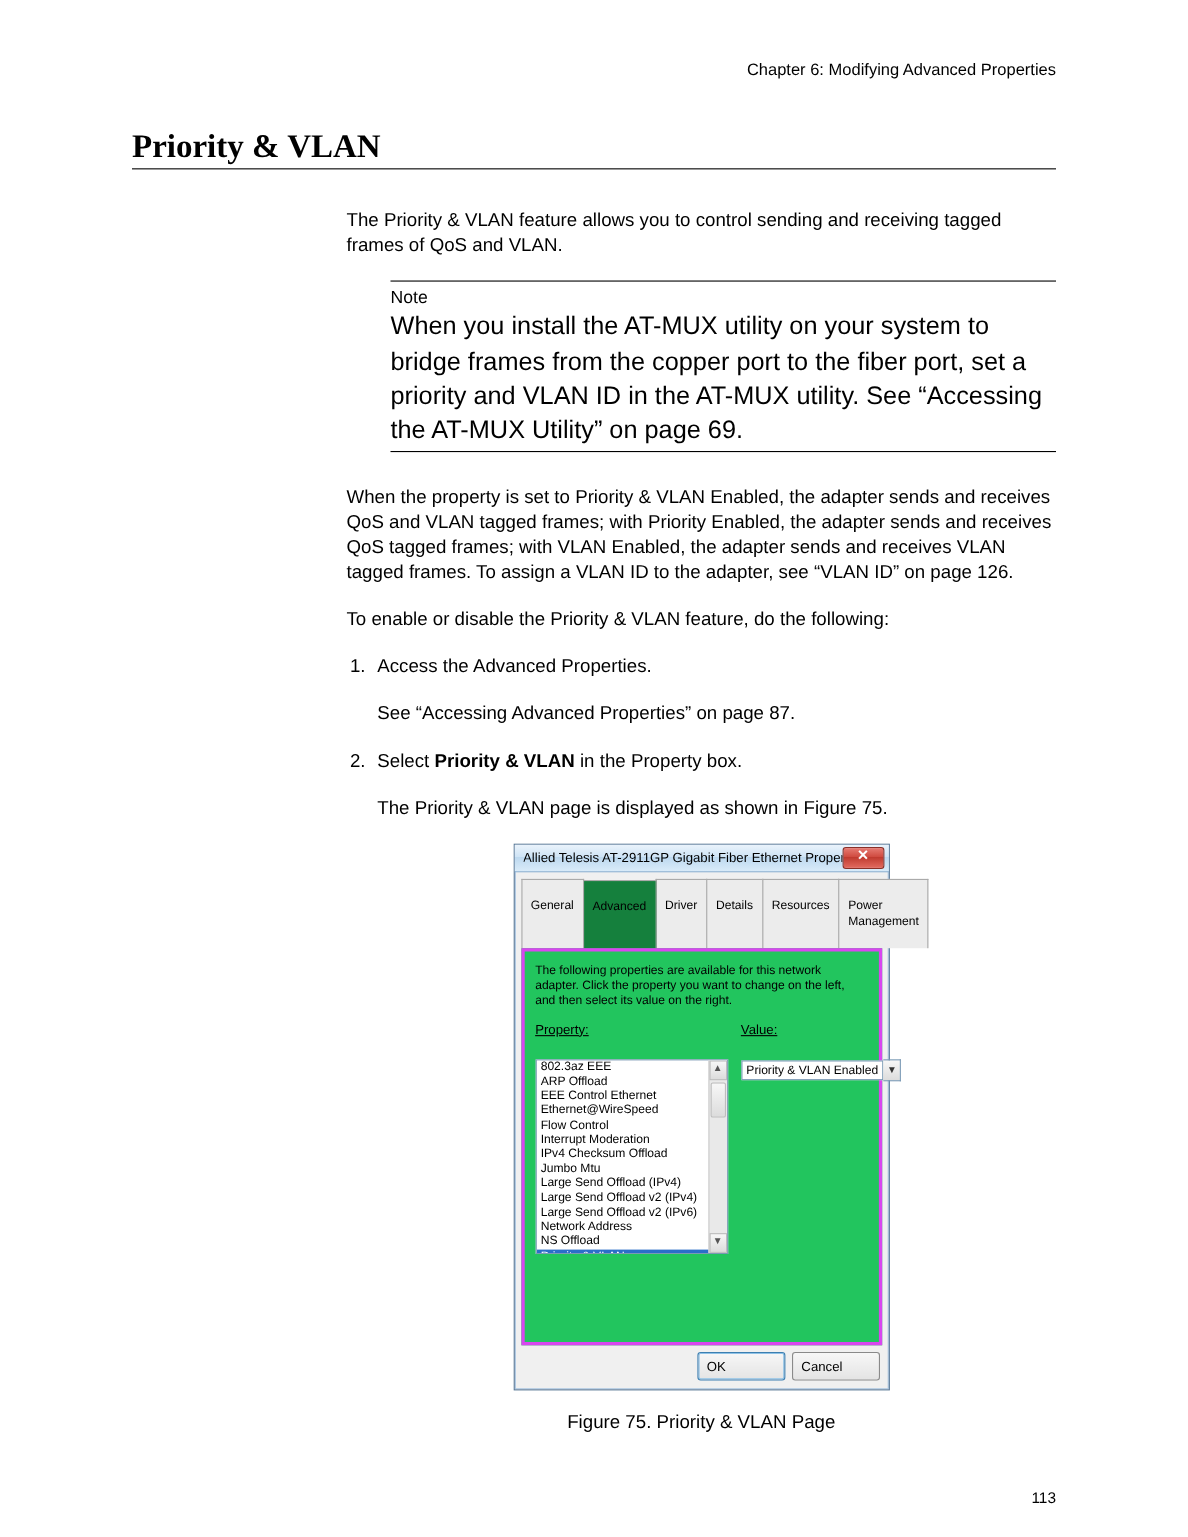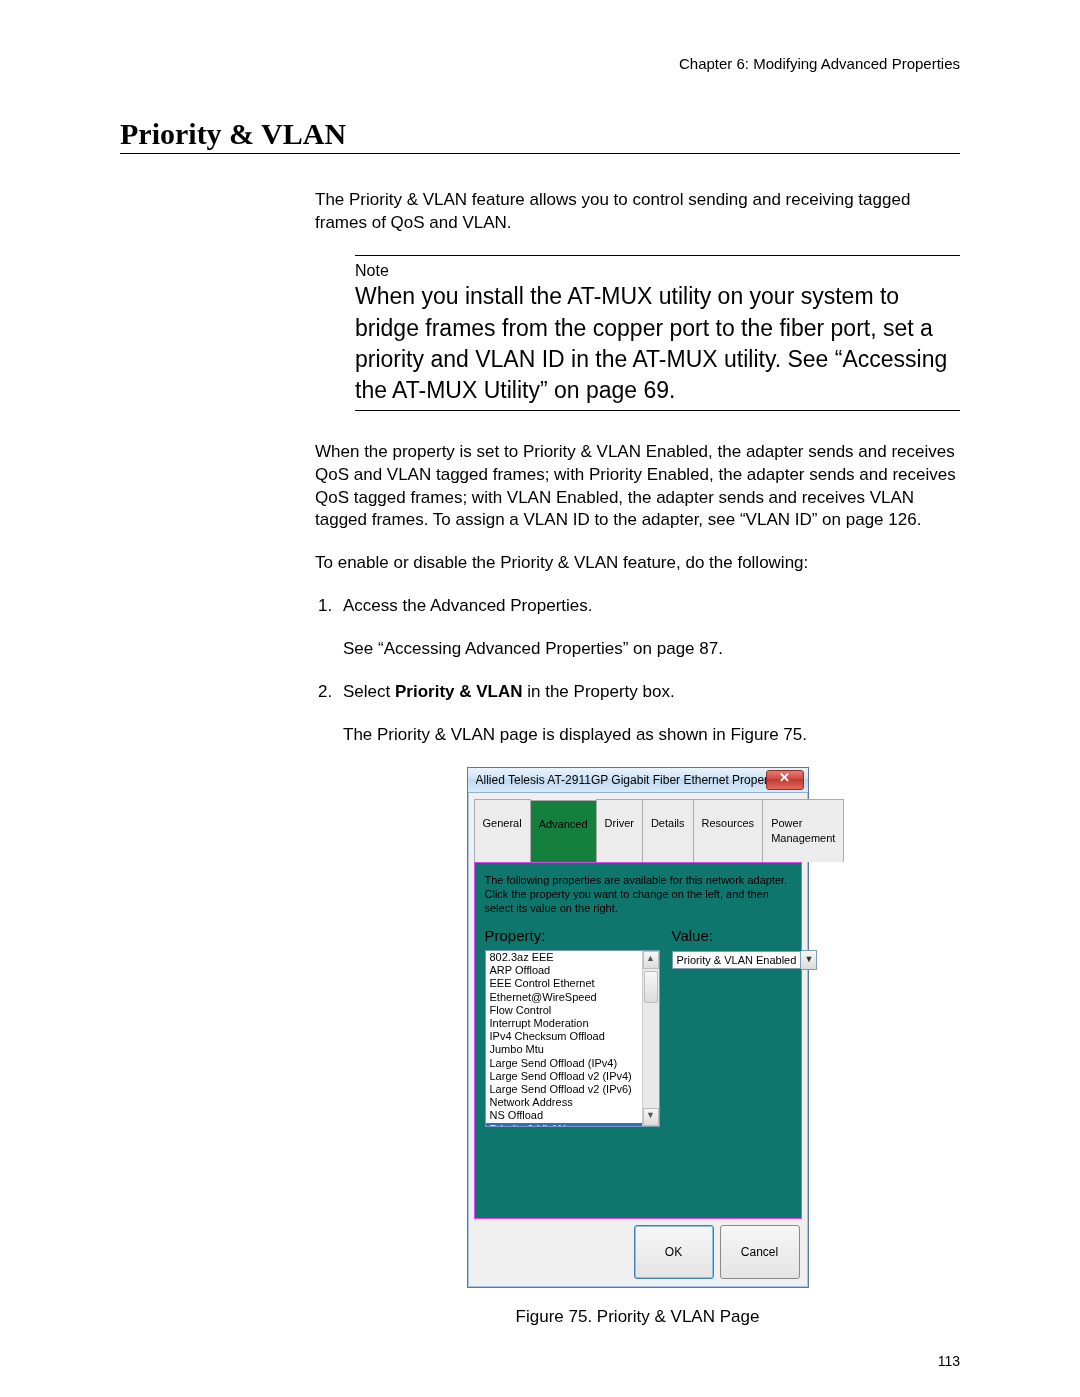--- a/index.html
+++ b/index.html
@@ -135,44 +135,45 @@
     background:#ececec;
     margin-right:-1px;
   }
   .tab.active {
     background:#15803d;
     position:relative;
     top:1px;
   }
   .pane {
     margin:0 6px 6px 6px;
-    border:1px solid #d946ef;
-    background:#0f766e;
+    border:3px solid #d946ef;
+    background:#22c55e;
     padding:10px;
     min-height:335px;
     position:relative;
   }
   .pane .desc {
     font-size:11px;
     line-height:1.3;
     margin-bottom:10px;
   }
   .cols {
     display:flex;
     gap:12px;
   }
   .col-left {
     flex:0 0 175px;
   }
   .col-right {
     flex:1;
   }
   .lbl {
-    font-size:15px;
-    margin-bottom:4px;
+    font-size:12px;
+    margin-bottom:19px;
+    text-decoration:underline;
   }
   .prop-list {
     border:1px solid #7a9ab5;
     height:175px;
     overflow:hidden;
     background:#fff;
     position:relative;
   }
   .prop-items {
     position:absolute;
@@ -246,26 +247,26 @@
     color:#333;
   }
   .dlg-buttons {
     display:flex;
     justify-content:flex-end;
     gap:6px;
     padding:0 8px 8px 0;
   }
   .dlg-btn {
     min-width:62px;
-    padding:18px 8px;
+    padding:4px 8px;
     font-size:12px;
     background:linear-gradient(#f7f7f7,#e4e4e4);
     border:1px solid #8a8a8a;
     border-radius:3px;
-    text-align:center;
+    text-align:left;
   }
   .dlg-btn.default {
     border:1px solid #3c7fb1;
     box-shadow:0 0 0 1px #8fc2e6 inset;
   }
 </style>
 </head>
 <body>
 
 <div class="page">

